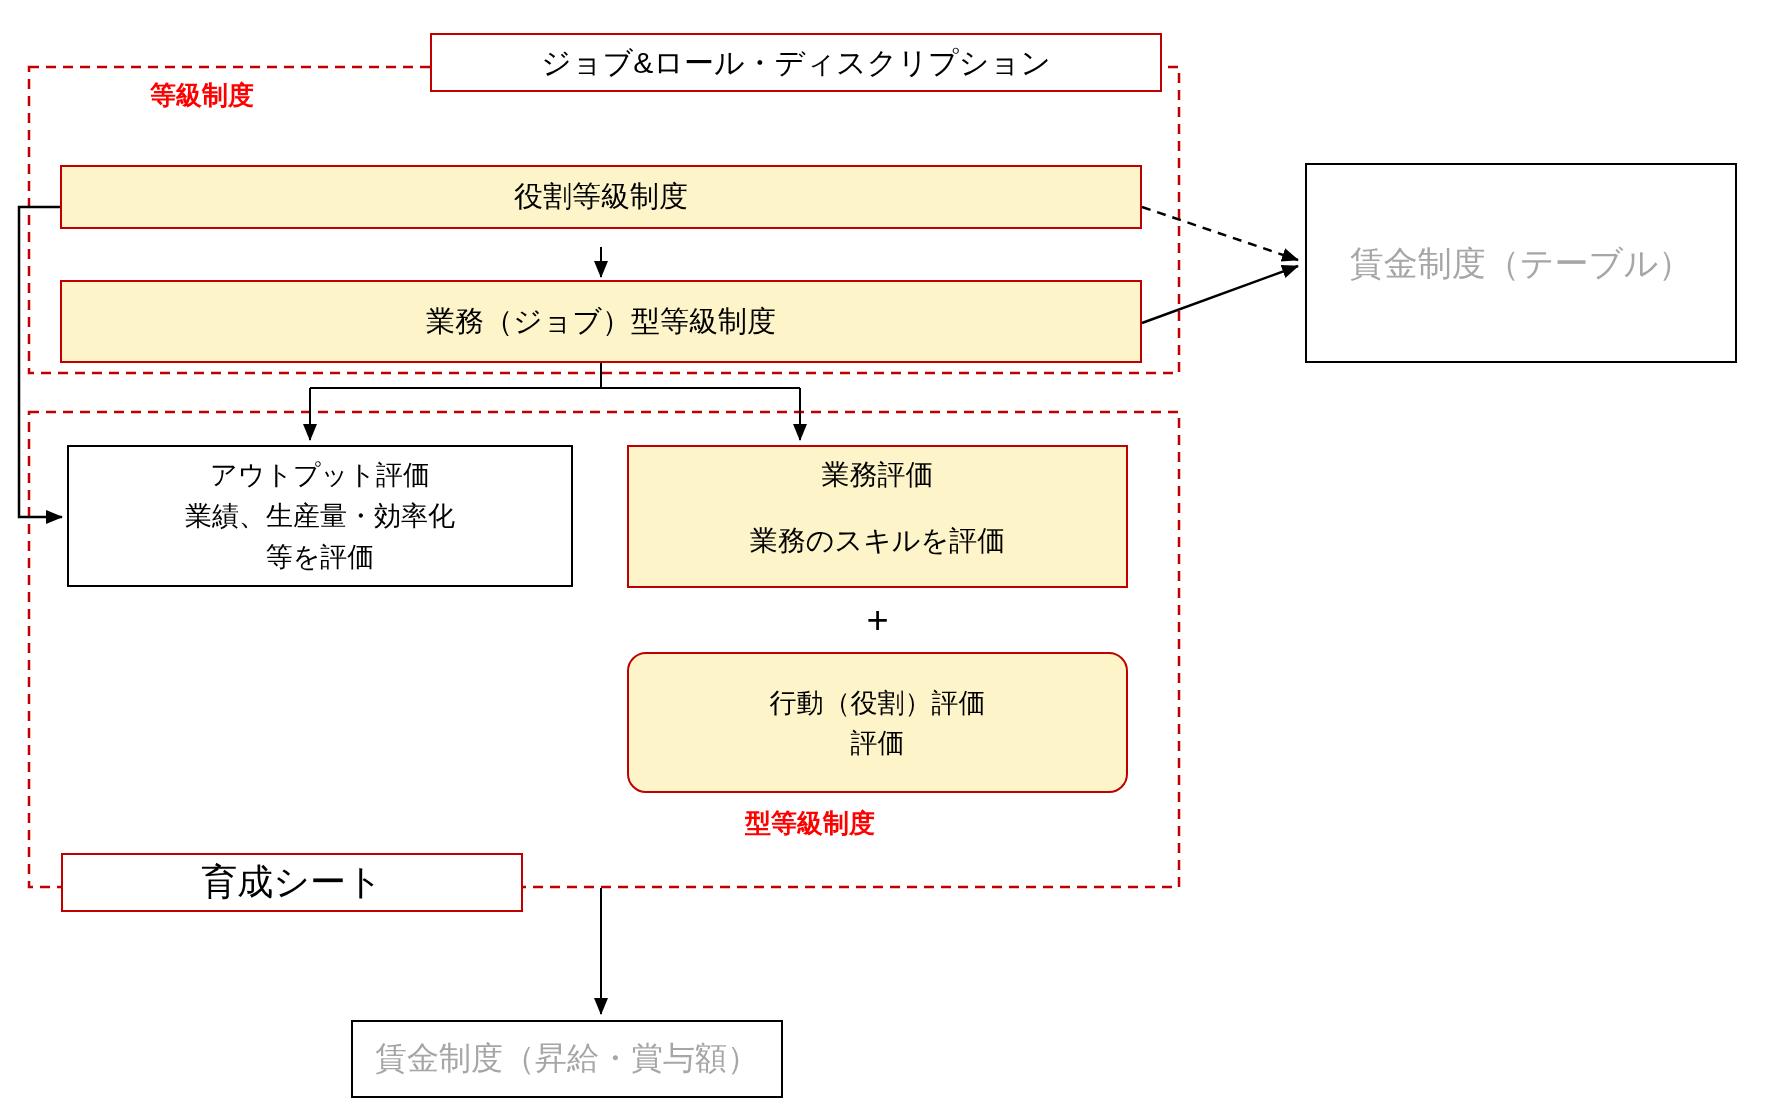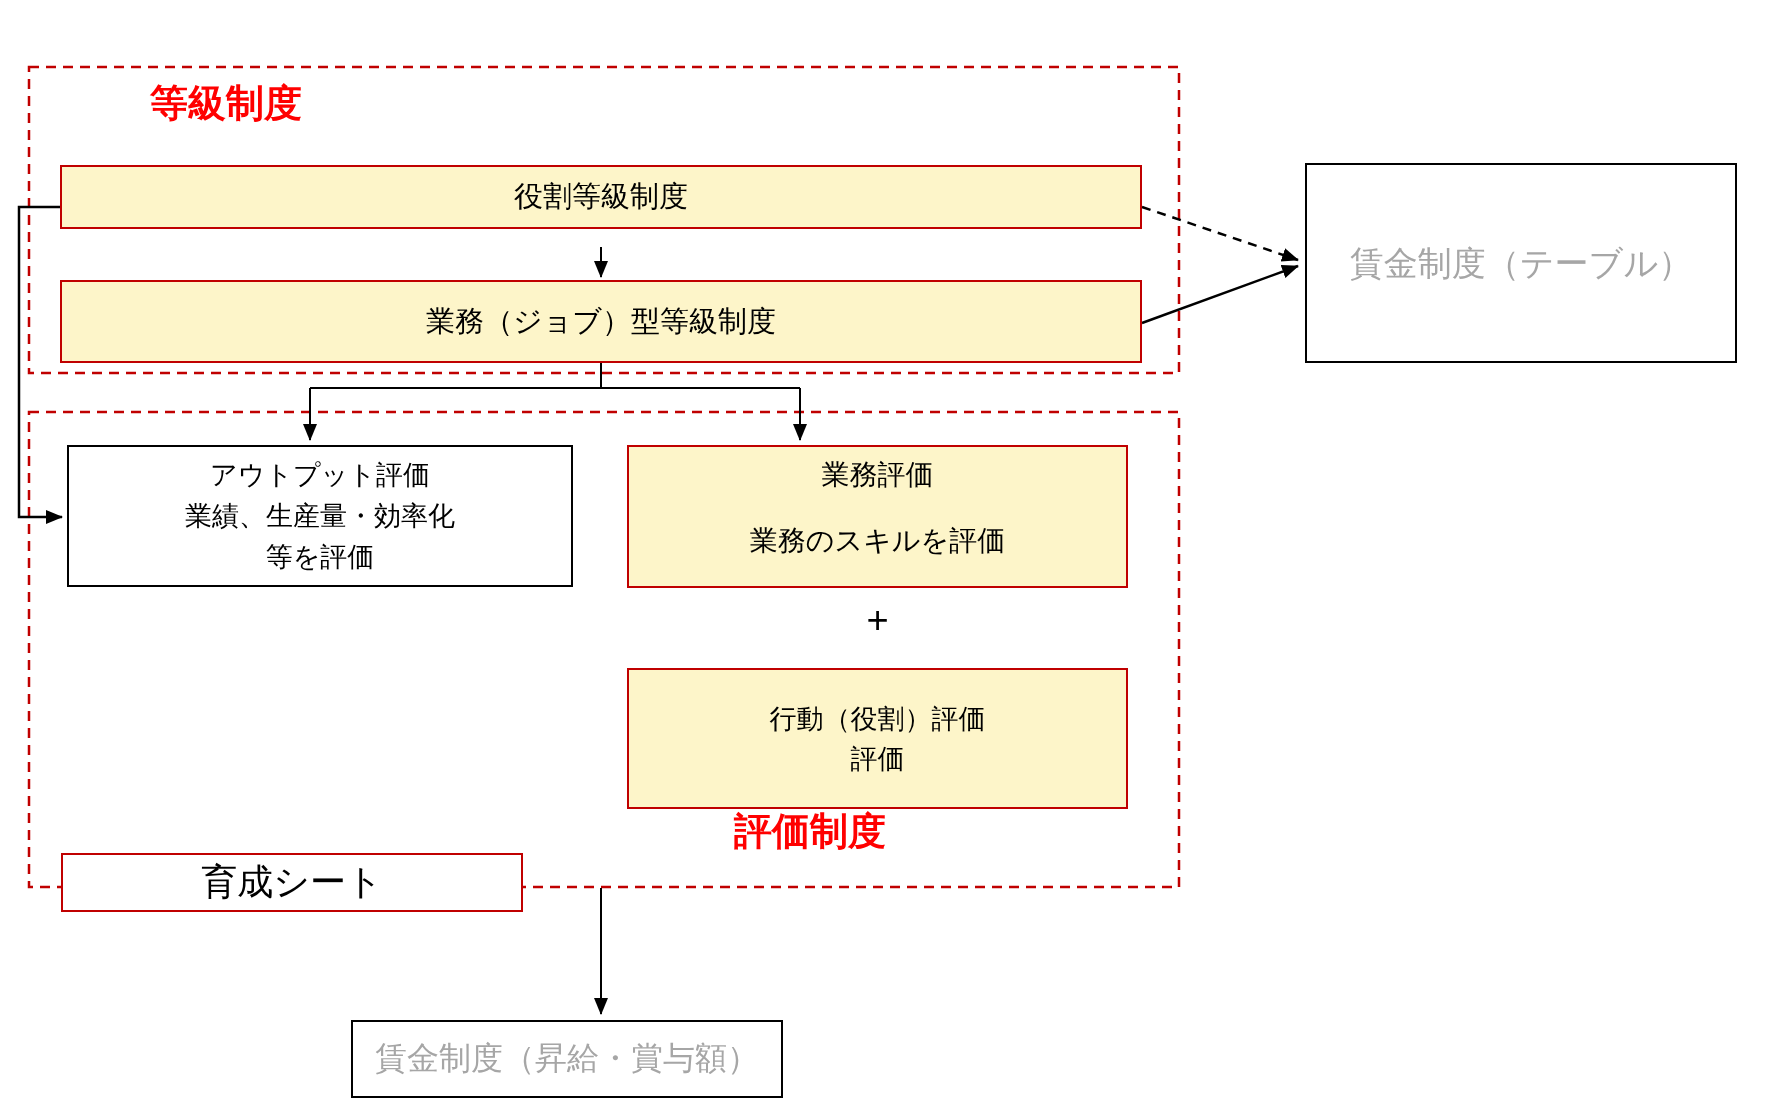--- a/index.html
+++ b/index.html
@@ -30,21 +30,21 @@
   }
   .red-border   { border: 2px solid #c00000; }
   .black-border { border: 2px solid #000000; }
   .yellow-fill  { background: #fdf5c9; }
   .gray-text    { color: #a6a6a6; }
 
   .section-label {
     position: absolute;
     color: #ff0000;
     font-weight: bold;
-    font-size: 38px;
+    font-size: 26px;
     white-space: nowrap;
   }
 
   #job-role-description-box { left: 430px; top: 33px; width: 732px; height: 59px; font-size: 30px; z-index: 3; }
 
   #role-grade-box { left: 60px; top: 165px; width: 1082px; height: 64px; font-size: 29px; z-index: 2; }
   #job-grade-box  { left: 60px; top: 280px; width: 1082px; height: 83px; font-size: 29px; z-index: 2; }
 
   #wage-table-box { left: 1305px; top: 163px; width: 432px; height: 200px; font-size: 34px; z-index: 2; }
 
@@ -56,21 +56,21 @@
     justify-content: flex-start; padding-top: 10px;
   }
   #job-eval-box .gap { height: 30px; }
 
   #plus-sign {
     position: absolute; left: 627px; top: 590px; width: 501px; height: 60px;
     display: flex; align-items: center; justify-content: center;
     font-size: 38px; color: #000000;
   }
 
-  #behavior-eval-box { left: 627px; top: 668px; width: 501px; height: 141px; font-size: 27px; line-height: 40px; z-index: 2; }
+  #behavior-eval-box { left: 627px; top: 652px; width: 501px; height: 141px; font-size: 27px; line-height: 40px; z-index: 2; border-radius: 19px; }
 
   #grade-section-label { left: 150px; top: 78px; }
   #eval-section-label  { left: 640px; top: 806px; width: 340px; text-align: center; }
 
   #development-sheet-box { left: 61px; top: 853px; width: 462px; height: 59px; font-size: 36px; z-index: 3; }
 
   #wage-amount-box { left: 351px; top: 1020px; width: 432px; height: 78px; font-size: 32px; z-index: 2; }
 </style>
 </head>
 <body>
@@ -96,20 +96,23 @@
     <polyline points="60,207 19,207 19,517 62,517" fill="none" stroke="#000000" stroke-width="2.5" marker-end="url(#ah)"></polyline>
 
     <line x1="601" y1="363" x2="601" y2="388" stroke="#000000" stroke-width="2"></line>
     <line x1="310" y1="388" x2="800" y2="388" stroke="#000000" stroke-width="2"></line>
     <line x1="310" y1="388" x2="310" y2="440" stroke="#000000" stroke-width="2" marker-end="url(#ah)"></line>
     <line x1="800" y1="388" x2="800" y2="440" stroke="#000000" stroke-width="2" marker-end="url(#ah)"></line>
 
     <line x1="601" y1="888" x2="601" y2="1014" stroke="#000000" stroke-width="2" marker-end="url(#ah)"></line>
   </svg>
 
+  <div class="box red-border" id="job-role-description-box">
+    <span>ジョブ&amp;ロール・ディスクリプション</span>
+  </div>
 
   <div class="section-label" id="grade-section-label">等級制度</div>
 
   <div class="box red-border yellow-fill" id="role-grade-box">
     <span>役割等級制度</span>
   </div>
 
   <div class="box black-border gray-text" id="wage-table-box">
     <span>賃金制度（テーブル）</span>
   </div>
@@ -130,21 +133,21 @@
     <span>等を評価</span>
   </div>
 
   <div id="plus-sign">+</div>
 
   <div class="box red-border yellow-fill" id="behavior-eval-box">
     <span>行動（役割）評価</span>
     <span>評価</span>
   </div>
 
-  <div class="section-label" id="eval-section-label">評価制度</div>
+  <div class="section-label" id="eval-section-label">型等級制度</div>
 
   <div class="box red-border" id="development-sheet-box">
     <span>育成シート</span>
   </div>
 
   <div class="box black-border gray-text" id="wage-amount-box">
     <span>賃金制度（昇給・賞与額）</span>
   </div>
 
 </div>

